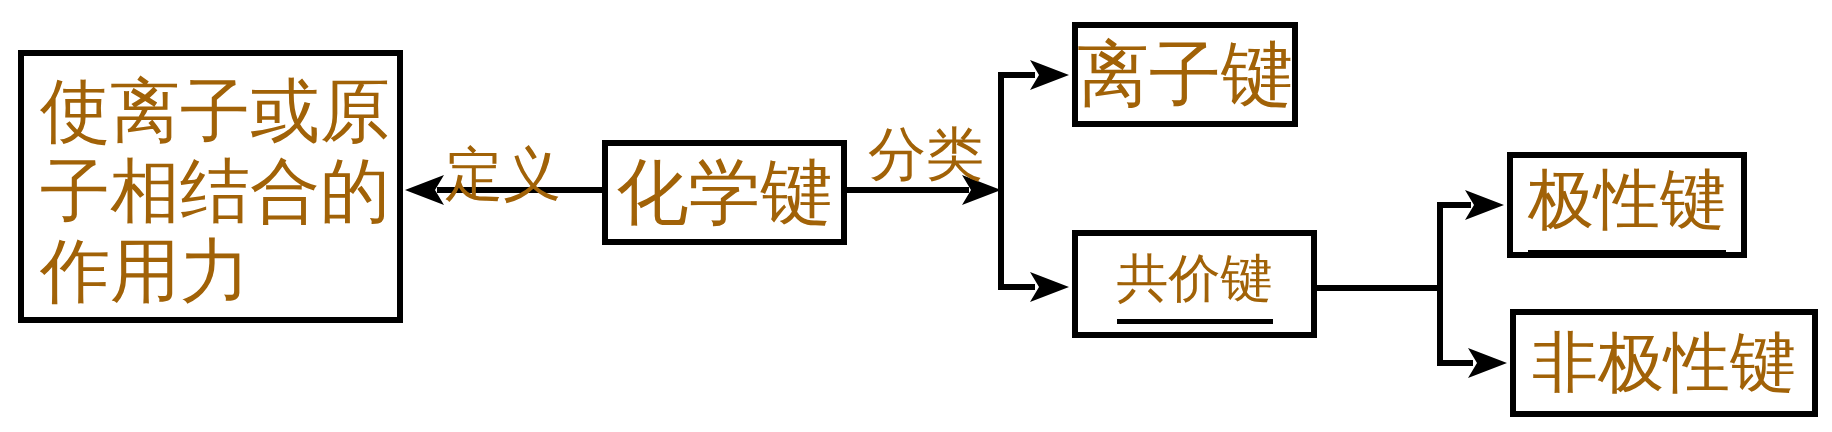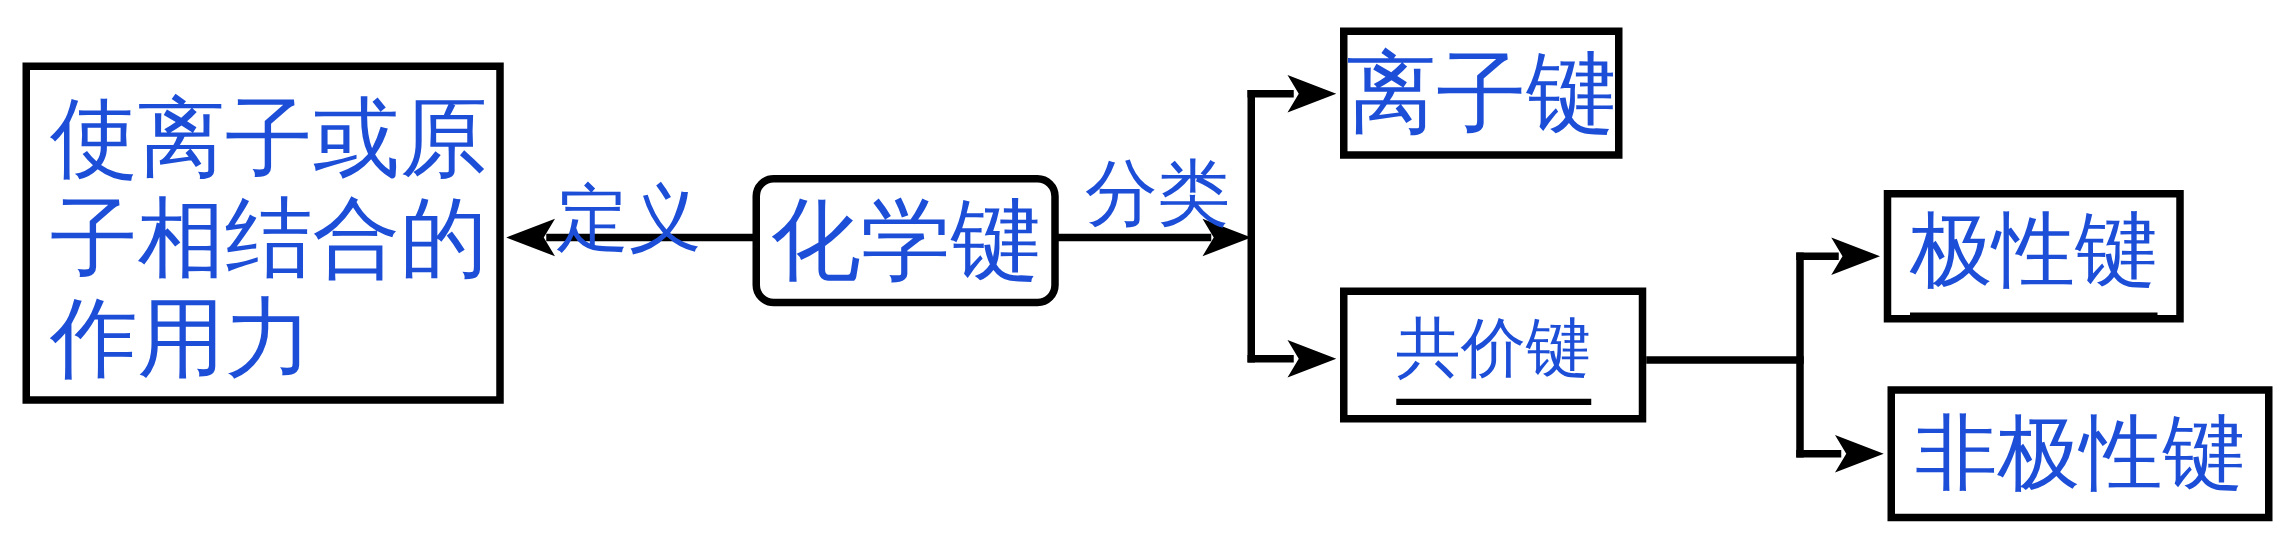--- a/index.html
+++ b/index.html
@@ -6,21 +6,21 @@
     margin: 0;
     padding: 0;
     background: #ffffff;
   }
   .canvas {
     position: relative;
     width: 1832px;
     height: 432px;
     background: #ffffff;
     font-family: "Liberation Serif", "DejaVu Serif", serif;
-    color: #1d4ed8;
+    color: #a16207;
     overflow: hidden;
   }
   .connectors {
     position: absolute;
     left: 0;
     top: 0;
     width: 1832px;
     height: 432px;
   }
   .connectors line {
@@ -51,21 +51,20 @@
     padding: 16px 8px 0 16px;
     font-size: 70px;
     line-height: 80px;
   }
   .root-box {
     left: 602px;
     top: 140px;
     width: 245px;
     height: 105px;
     font-size: 72px;
-    border-radius: 17px;
   }
   .ionic-box {
     left: 1072px;
     top: 22px;
     width: 226px;
     height: 105px;
     font-size: 72px;
   }
   .covalent-box {
     left: 1072px;

